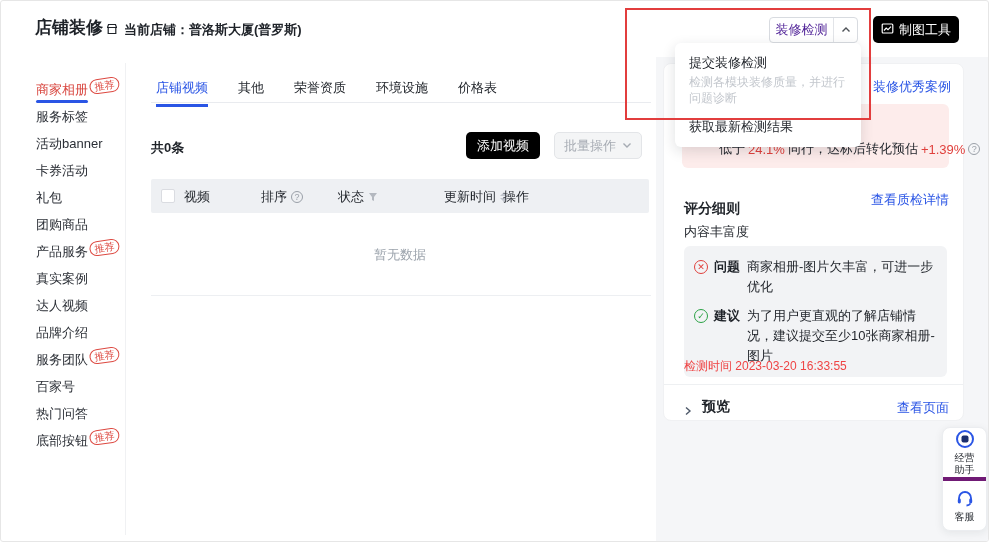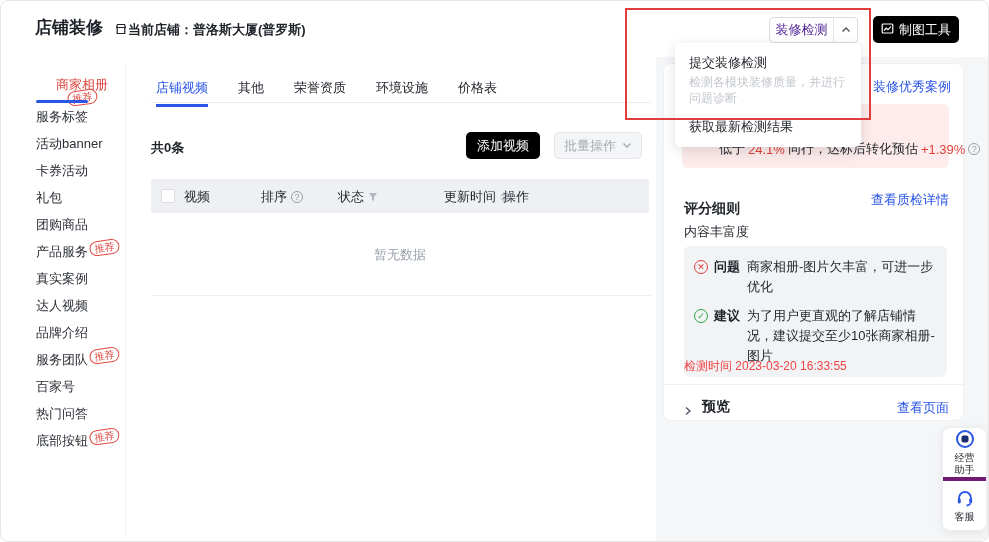--- a/index.html
+++ b/index.html
@@ -1,22 +1,22 @@
 <!DOCTYPE html>
 <html><head>
 <meta charset="utf-8">
 <style>
   * { margin:0; padding:0; box-sizing:border-box; }
   body { background:#fff; font-family:"Liberation Sans","DejaVu Sans",sans-serif; }
   .screen { position:relative; width:989px; height:542px; background:#fff;
-            border:1px solid #e6e6e6; border-radius:8px; overflow:hidden; }
+            border:1px solid #e6e6e6; border-radius:3px; overflow:hidden; }
 
   
   .page-title { position:absolute; left:34px; top:15px; font-size:17px; font-weight:700; color:#1f2329; }
-  .store-info { position:absolute; left:113px; top:20px; display:flex; align-items:center; 
+  .store-info { position:absolute; left:104px; top:20px; display:flex; align-items:center; gap:5px;
                 font-size:13px; font-weight:600; color:#1f2329; cursor:pointer; }
   .split-btn { position:absolute; left:768px; top:16px; height:26px; display:flex;
                background:#fff; border:1px solid #d8dbe0; border-radius:4px; }
   .split-btn .seg-main { width:63px; display:flex; align-items:center; justify-content:center;
                font-size:13px; color:#4c1d95; font-weight:500; cursor:pointer; }
   .split-btn .seg-arrow { width:24px; display:flex; align-items:center; justify-content:center;
                border-left:1px solid #e2e4e8; cursor:pointer; }
   .btn-primary { display:flex; align-items:center; justify-content:center; gap:5px;
                background:#000000; color:#fff; font-size:13px; border-radius:5px; cursor:pointer; }
   .tool-btn { position:absolute; left:872px; top:15px; width:86px; height:27px; }
@@ -29,21 +29,21 @@
   .dropdown .dd-item { padding:2px 14px; cursor:pointer; }
   .dropdown .dd-item + .dd-item { padding-top:10px; }
   .dd-label { font-size:13px; color:#1f2329; font-weight:500; line-height:18px; }
   .dd-desc  { font-size:12px; color:#c3c7cd; line-height:16px; margin-top:2px; }
 
   
   .v-divider { position:absolute; left:124px; top:62px; width:1px; height:472px; background:#f0f1f3; }
   .sidebar { position:absolute; left:35px; top:75px; width:92px; }
   .side-item { position:relative; height:27px; display:flex; align-items:center;
                font-size:13px; color:#2b2f36; cursor:pointer; white-space:nowrap; }
-  .side-item.active { color:#d8453e;flex-direction:column; }
+  .side-item.active { color:#d8453e; }
   .side-item.active::after { content:""; position:absolute; left:0; bottom:0; width:52px; height:3px;
                background:#2a55e5; border-radius:2px; }
   .badge { display:inline-block; margin-left:2px; padding:0 4px; height:15px; line-height:13px;
            font-size:10px; color:#dd4a42; border:1px solid #dd4a42; border-radius:8px;
            transform:rotate(-8deg) translateY(-4px); background:#fff; }
 
   
   .tabs { position:absolute; left:155px; top:78px; display:flex; gap:30px; }
   .tab { font-size:13px; color:#1f2329; padding-bottom:7px; border-bottom:3px solid transparent;
          cursor:pointer; font-weight:500; }

